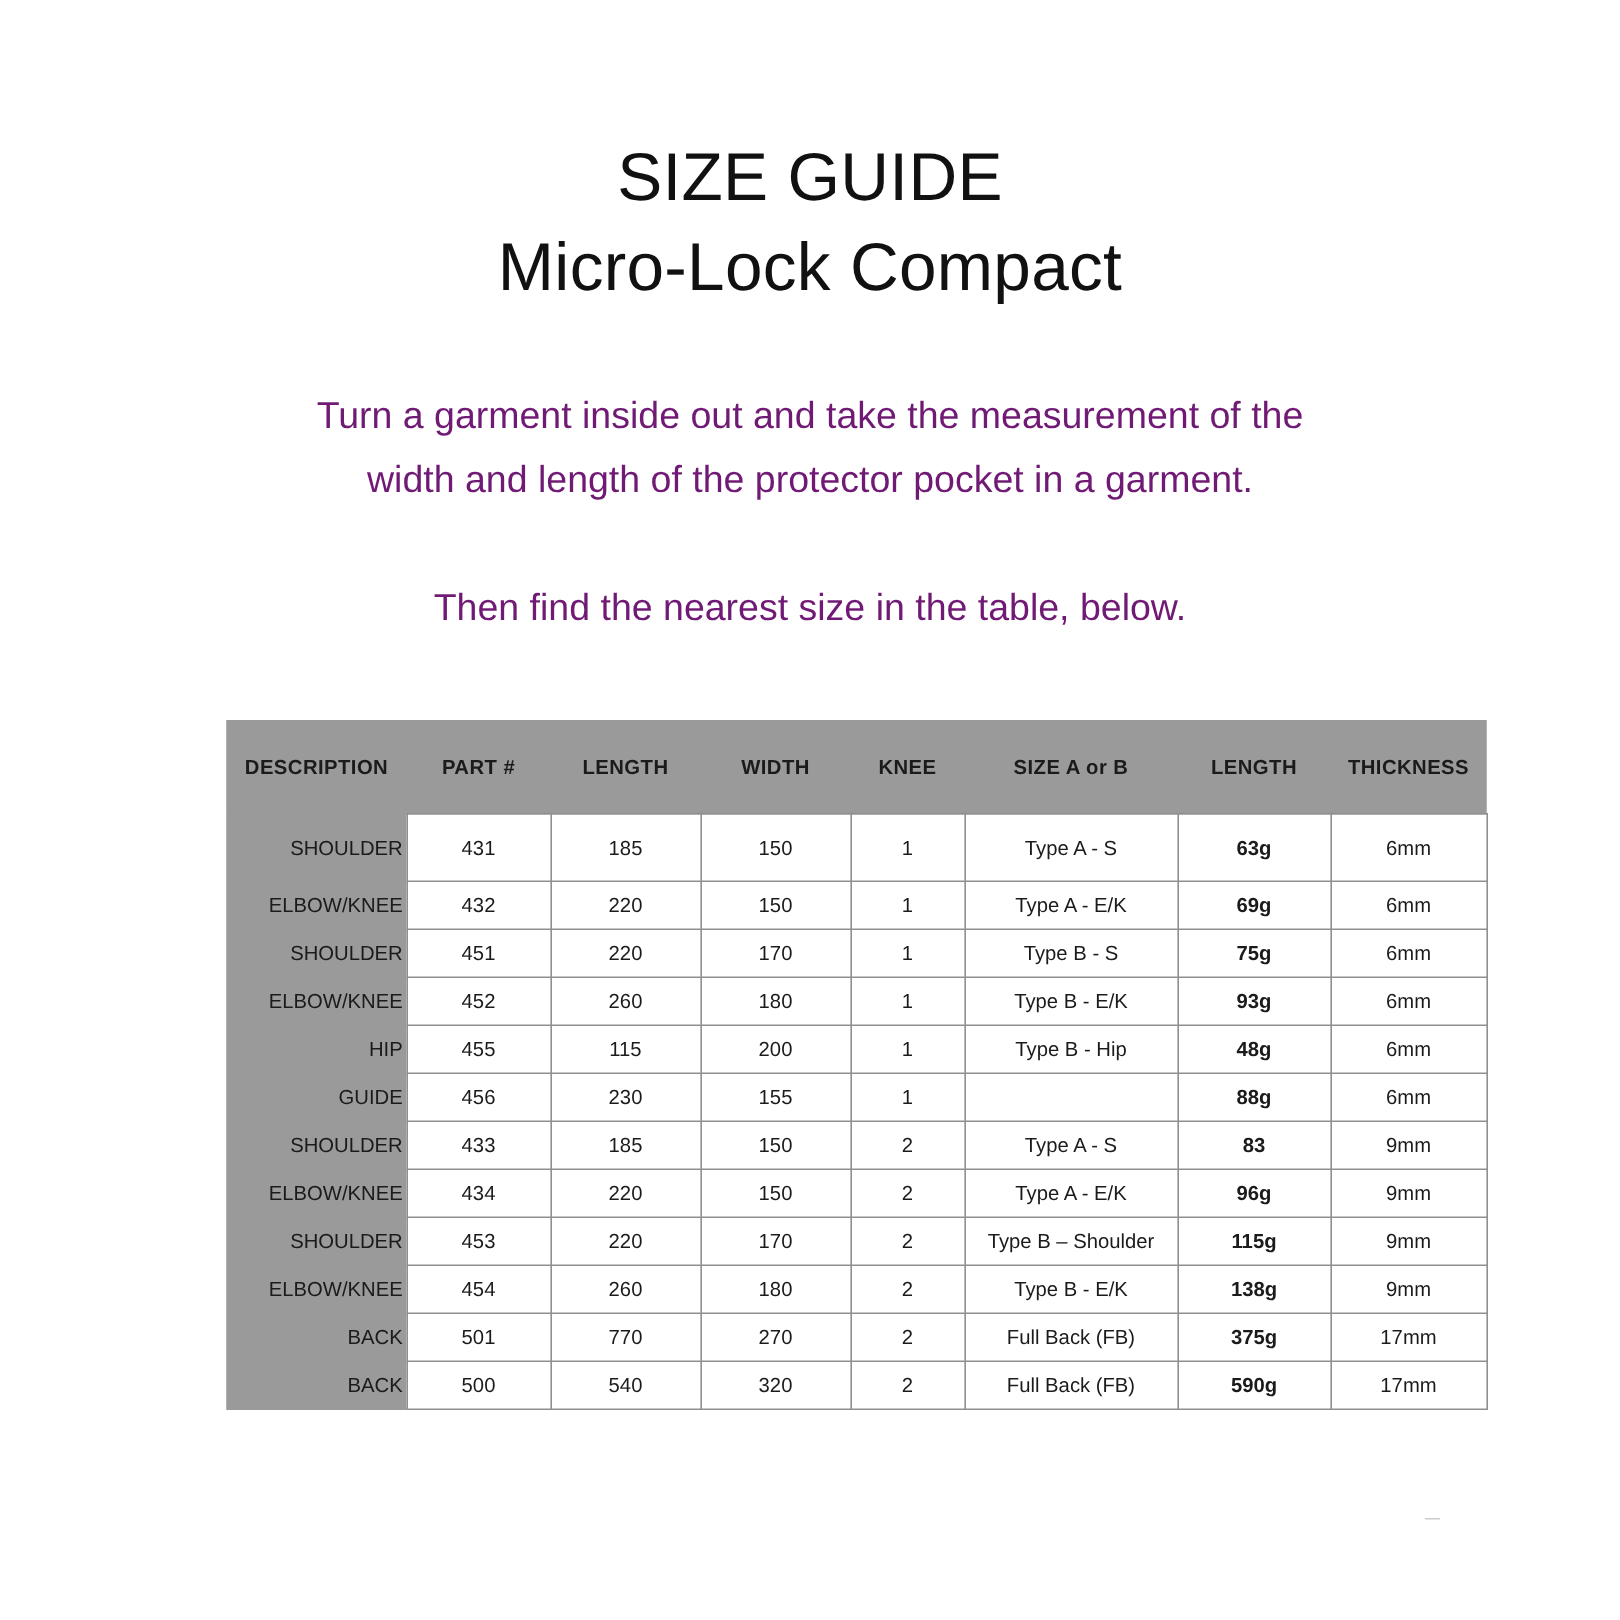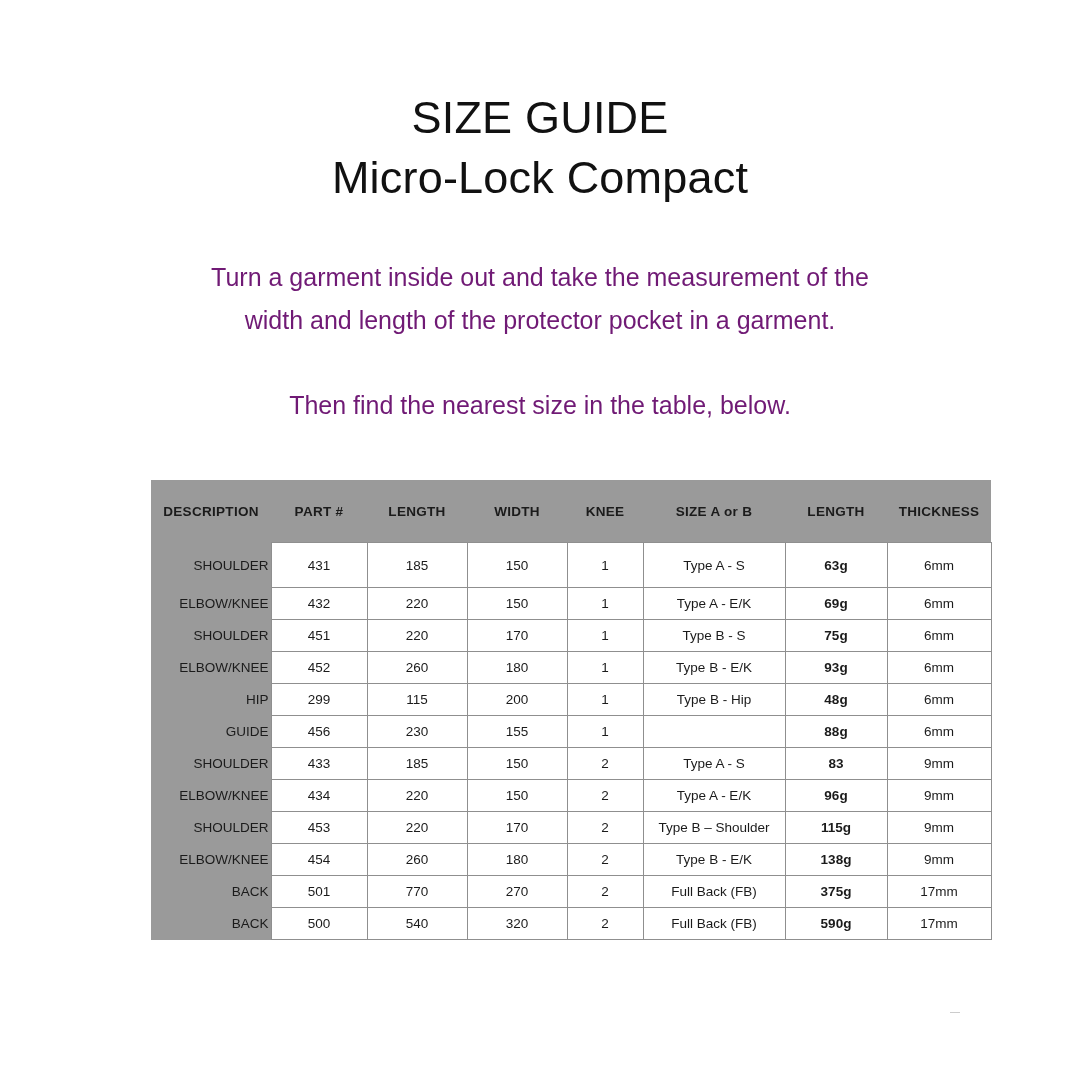--- a/index.html
+++ b/index.html
@@ -187,21 +187,21 @@
           <td>452</td>
           <td>260</td>
           <td>180</td>
           <td>1</td>
           <td>Type B - E/K</td>
           <td class="weight">93g</td>
           <td>6mm</td>
         </tr>
         <tr>
           <td class="desc">HIP</td>
-          <td>299</td>
+          <td>455</td>
           <td>115</td>
           <td>200</td>
           <td>1</td>
           <td>Type B - Hip</td>
           <td class="weight">48g</td>
           <td>6mm</td>
         </tr>
         <tr>
           <td class="desc">GUIDE</td>
           <td>456</td>

